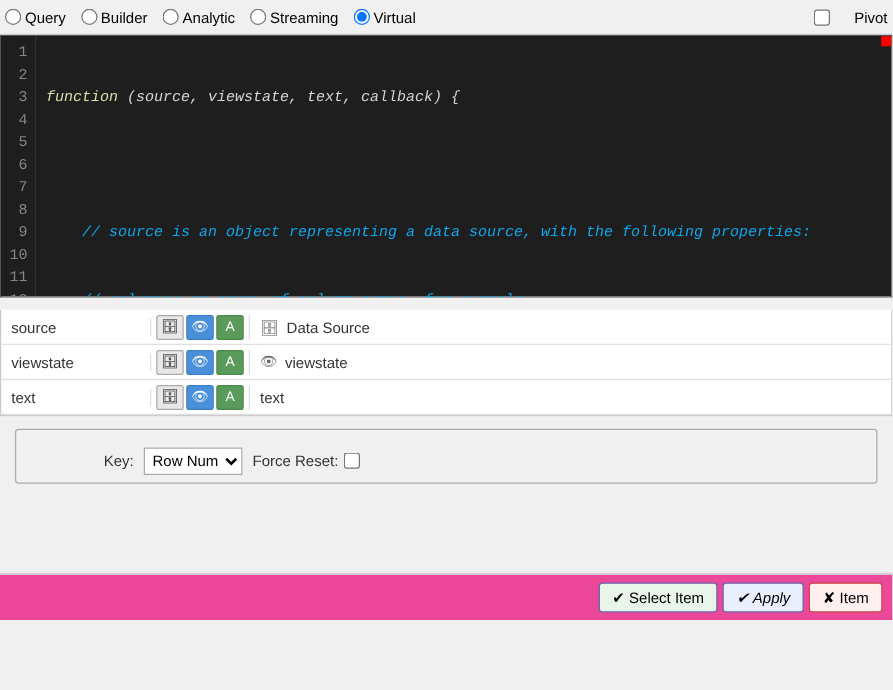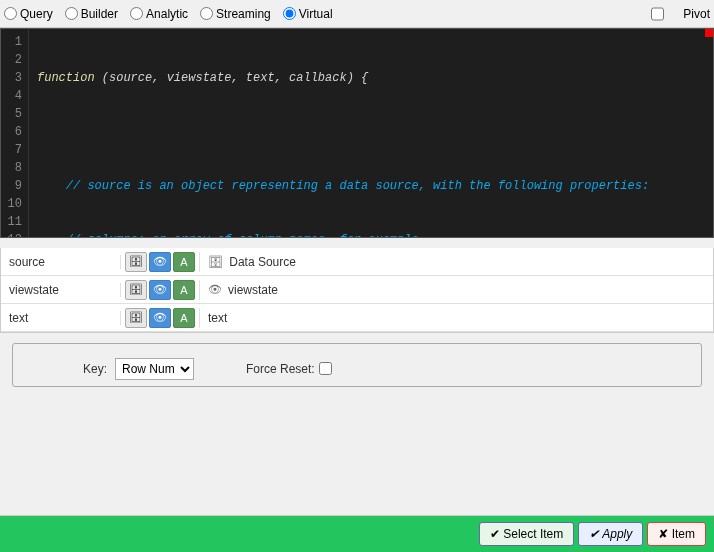--- a/index.html
+++ b/index.html
@@ -185,31 +185,30 @@
       background: white;
       padding: 1px 2px;
       height: 22px;
     }
     .force-reset-label {
       display: flex;
       align-items: flex-start;
       gap: 4px;
       font-size: 12px;
       color: #333;
-      margin-left: 44px;
     }
 
     
     .bottom-bar {
       display: flex;
       justify-content: flex-end;
       align-items: center;
       padding: 6px 8px;
       gap: 4px;
-      background: #22c55e;
+      background: #ec4899;
       border-top: 1px solid #ccc;
       position: absolute;
       bottom: 0;
       left: 0;
       right: 0;
     }
     .btn {
       padding: 4px 10px;
       font-size: 12px;
       border: 1px solid #888;
@@ -219,21 +218,21 @@
       align-items: center;
       gap: 4px;
       background: #e8e8e8;
     }
     .btn-check { background: #e8f5e9; border-color: #66a; }
     .btn-apply { background: #e8f0ff; border-color: #66a; font-style: italic; }
     .btn-close { background: #fff0f0; border-color: #c44; }
 
     .main-container {
       position: relative;
-      height: 552px;
+      height: 496px;
       display: flex;
       flex-direction: column;
     }
   </style>
 </head>
 <body>
 
 <div class="main-container">
 
   <div class="tab-bar">

